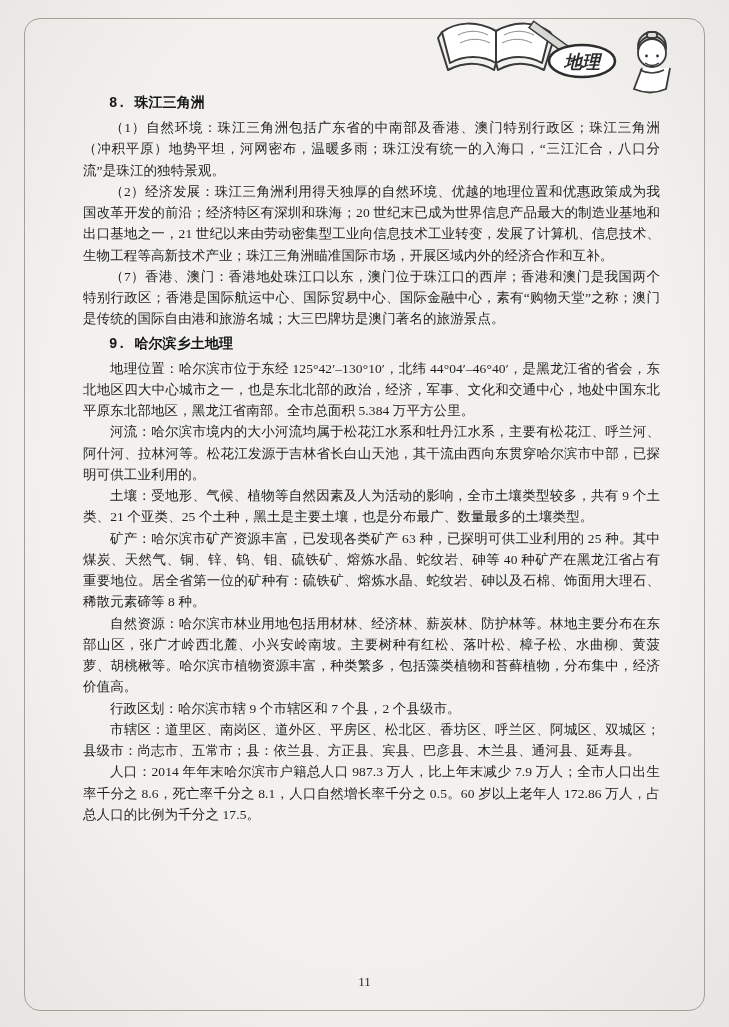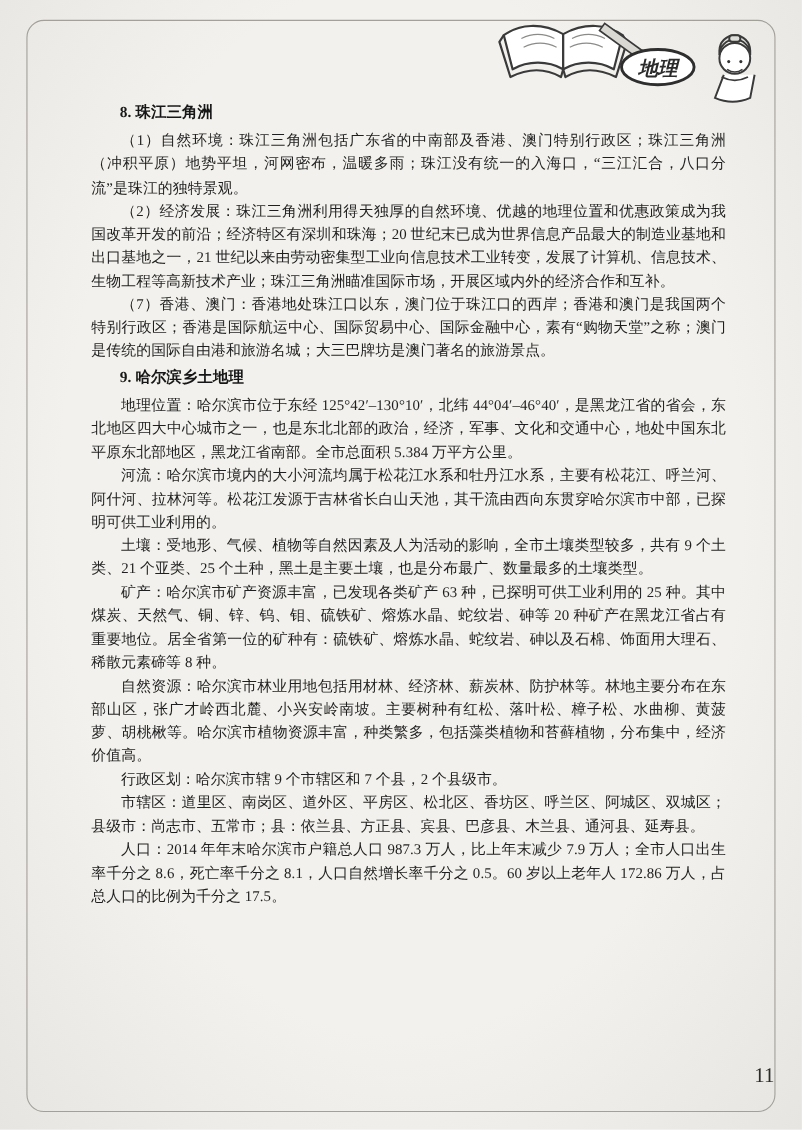--- a/index.html
+++ b/index.html
@@ -8,36 +8,36 @@
     background:radial-gradient(ellipse at 50% 45%, #f2f1ed 60%, #e6e5e1 100%);
     font-family:"Liberation Serif","DejaVu Serif",serif;
     color:#1f1f1f;
     -webkit-font-smoothing:antialiased;
   }
   .frame{
     position:absolute;left:24px;top:18px;right:24px;bottom:16px;
     border:1px solid #a39f99;border-radius:16px;
   }
   .art{
-    position:absolute;top:-6px;right:6px;width:252px;height:88px;
+    position:absolute;top:-6px;right:22px;width:252px;height:88px;
   }
   .content{
     position:absolute;left:58px;right:44px;top:70px;
     font-size:13.5px;line-height:1.575;text-align:justify;
     letter-spacing:.1px;
   }
   .content p{margin:0;text-indent:2em}
   .content h2{
-    font-family:Liberation Serif, serif;
+    font-family:Liberation Mono, monospace;
     font-weight:bold;font-size:14px;margin:3px 0 3px;text-indent:1.85em;
     color:#161616;
   }
   .pagenum{
-    position:absolute;left:0;right:0;bottom:20px;text-align:right;
-    font-size:19px;color:#2a2a2a;
+    position:absolute;left:0;right:0;bottom:20px;text-align:center;
+    font-size:13px;color:#2a2a2a;
   }
   .oval-label{
     font-family:"DejaVu Sans","Liberation Sans",sans-serif;
     font-style:italic;font-weight:bold;
   }
 </style>
 </head>
 <body>
 
 <div class="frame">
@@ -85,21 +85,21 @@
   <main class="content">
     <h2>8. 珠江三角洲</h2>
     <p>（1）自然环境：珠江三角洲包括广东省的中南部及香港、澳门特别行政区；珠江三角洲（冲积平原）地势平坦，河网密布，温暖多雨；珠江没有统一的入海口，“三江汇合，八口分流”是珠江的独特景观。</p>
     <p>（2）经济发展：珠江三角洲利用得天独厚的自然环境、优越的地理位置和优惠政策成为我国改革开发的前沿；经济特区有深圳和珠海；20 世纪末已成为世界信息产品最大的制造业基地和出口基地之一，21 世纪以来由劳动密集型工业向信息技术工业转变，发展了计算机、信息技术、生物工程等高新技术产业；珠江三角洲瞄准国际市场，开展区域内外的经济合作和互补。</p>
     <p>（7）香港、澳门：香港地处珠江口以东，澳门位于珠江口的西岸；香港和澳门是我国两个特别行政区；香港是国际航运中心、国际贸易中心、国际金融中心，素有“购物天堂”之称；澳门是传统的国际自由港和旅游名城；大三巴牌坊是澳门著名的旅游景点。</p>
 
     <h2>9. 哈尔滨乡土地理</h2>
     <p>地理位置：哈尔滨市位于东经 125°42′–130°10′，北纬 44°04′–46°40′，是黑龙江省的省会，东北地区四大中心城市之一，也是东北北部的政治，经济，军事、文化和交通中心，地处中国东北平原东北部地区，黑龙江省南部。全市总面积 5.384 万平方公里。</p>
     <p>河流：哈尔滨市境内的大小河流均属于松花江水系和牡丹江水系，主要有松花江、呼兰河、阿什河、拉林河等。松花江发源于吉林省长白山天池，其干流由西向东贯穿哈尔滨市中部，已探明可供工业利用的。</p>
     <p>土壤：受地形、气候、植物等自然因素及人为活动的影响，全市土壤类型较多，共有 9 个土类、21 个亚类、25 个土种，黑土是主要土壤，也是分布最广、数量最多的土壤类型。</p>
-    <p>矿产：哈尔滨市矿产资源丰富，已发现各类矿产 63 种，已探明可供工业利用的 25 种。其中煤炭、天然气、铜、锌、钨、钼、硫铁矿、熔炼水晶、蛇纹岩、砷等 20 种矿产在黑龙江省占有重要地位。居全省第一位的矿种有：硫铁矿、熔炼水晶、蛇纹岩、砷以及石棉、饰面用大理石、稀散元素碲等 8 种。</p>
+    <p>矿产：哈尔滨市矿产资源丰富，已发现各类矿产 63 种，已探明可供工业利用的 25 种。其中煤炭、天然气、铜、锌、钨、钼、硫铁矿、熔炼水晶、蛇纹岩、砷等 40 种矿产在黑龙江省占有重要地位。居全省第一位的矿种有：硫铁矿、熔炼水晶、蛇纹岩、砷以及石棉、饰面用大理石、稀散元素碲等 8 种。</p>
     <p>自然资源：哈尔滨市林业用地包括用材林、经济林、薪炭林、防护林等。林地主要分布在东部山区，张广才岭西北麓、小兴安岭南坡。主要树种有红松、落叶松、樟子松、水曲柳、黄菠萝、胡桃楸等。哈尔滨市植物资源丰富，种类繁多，包括藻类植物和苔藓植物，分布集中，经济价值高。</p>
     <p>行政区划：哈尔滨市辖 9 个市辖区和 7 个县，2 个县级市。</p>
     <p>市辖区：道里区、南岗区、道外区、平房区、松北区、香坊区、呼兰区、阿城区、双城区；县级市：尚志市、五常市；县：依兰县、方正县、宾县、巴彦县、木兰县、通河县、延寿县。</p>
     <p>人口：2014 年年末哈尔滨市户籍总人口 987.3 万人，比上年末减少 7.9 万人；全市人口出生率千分之 8.6，死亡率千分之 8.1，人口自然增长率千分之 0.5。60 岁以上老年人 172.86 万人，占总人口的比例为千分之 17.5。</p>
   </main>
 
   <div class="pagenum">11</div>
 </div>
 
 </body></html>

